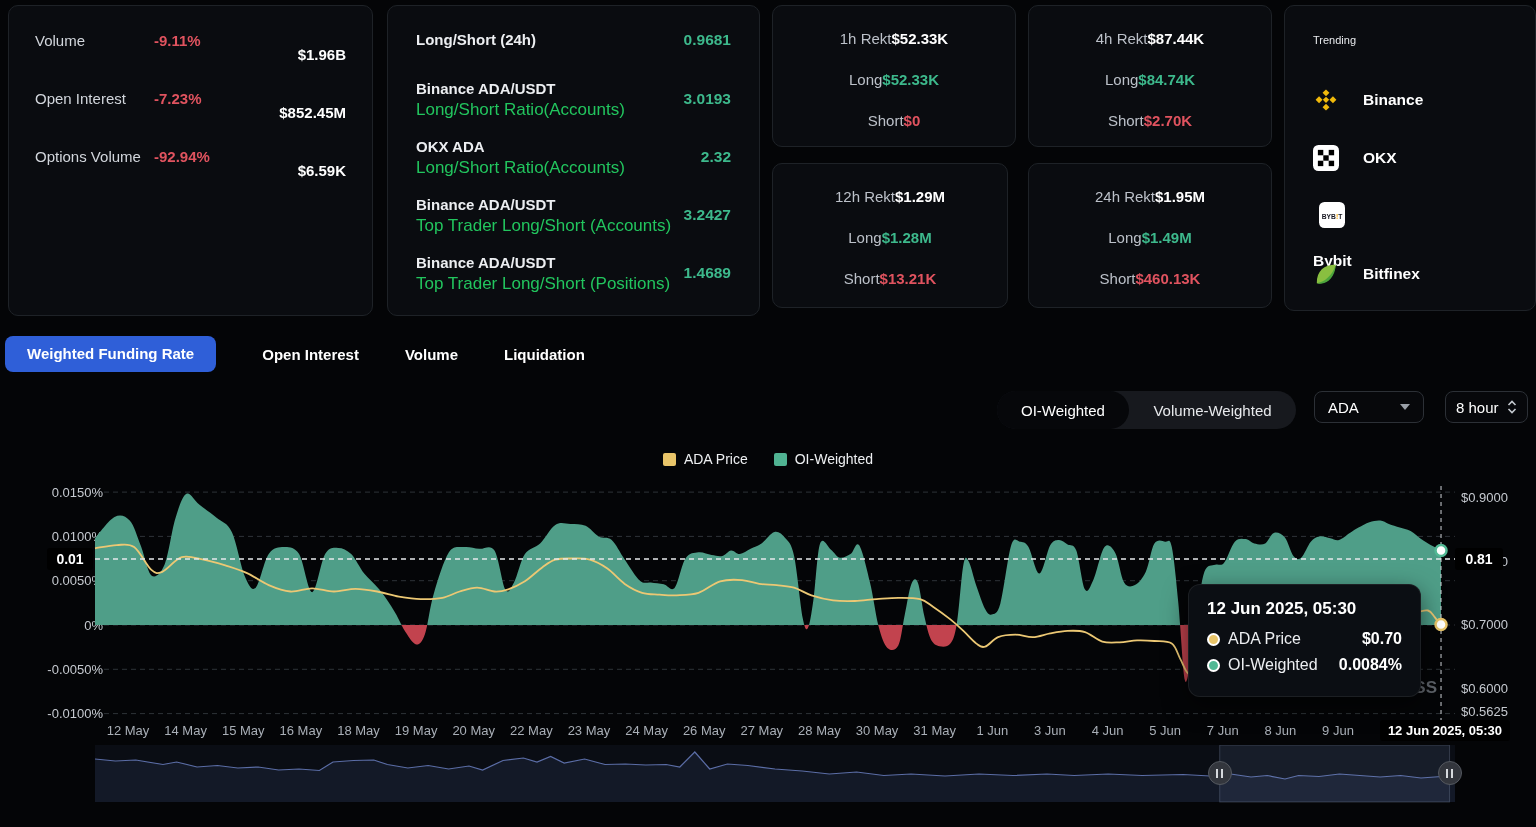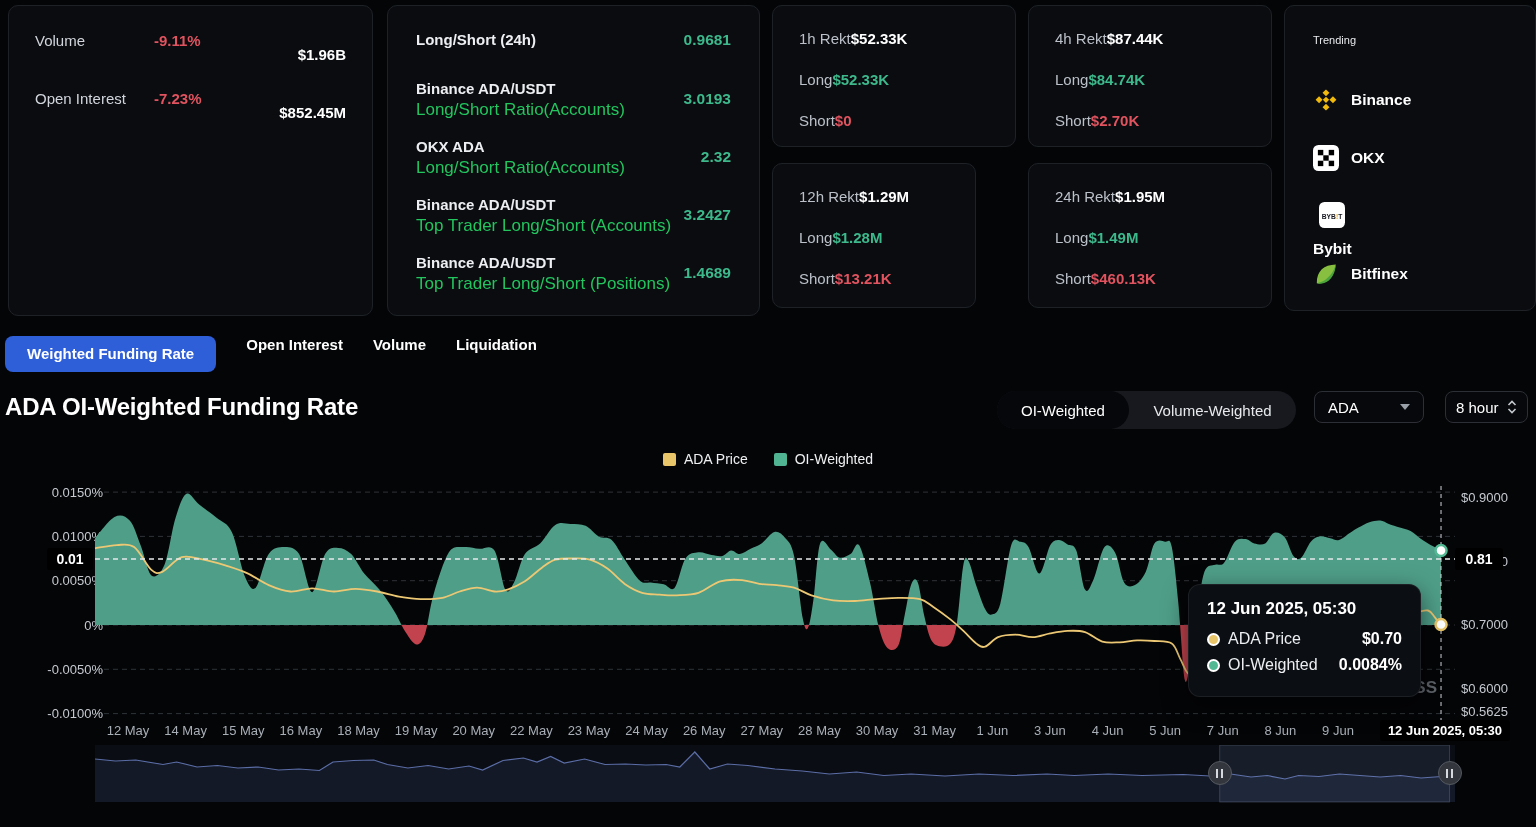--- a/index.html
+++ b/index.html
@@ -18,35 +18,35 @@
   .rrow.single{height:24px;margin-bottom:24px;gap:20px;}
   .rrow.dual{height:46px;}
   .rrow .t{font-size:15px;color:#eceef1;font-weight:700;line-height:22px;}
   .rrow.single .t{font-weight:700;}
   .rrow .s{font-size:17px;color:#22c55e;font-weight:400;line-height:20px;}
   .rrow .v{font-size:15.5px;color:#3db98c;font-weight:700;}
   
   .rekt{padding:20px 26px;}
   #rekt-1{left:772px;top:5px;width:244px;height:142px;}
   #rekt-2{left:1028px;top:5px;width:244px;height:142px;}
-  #rekt-3{left:772px;top:163px;width:204px;height:145px;}
+  #rekt-3{left:772px;top:163px;width:236px;height:145px;}
   #rekt-4{left:1028px;top:163px;width:244px;height:145px;}
-  .krow{display:flex;align-items:center;justify-content:flex-start;height:24px;margin-bottom:17px;font-size:15px;}
+  .krow{display:flex;align-items:center;justify-content:center;height:24px;margin-bottom:17px;font-size:15px;}
   .krow .lbl{color:#bcc1c9;}
   .krow .tot{color:#fff;font-weight:700;}
   .krow .lng{color:#3db98c;font-weight:700;}
   .krow .sht{color:#e0535f;font-weight:700;}
   
   #trending-card{left:1284px;top:5px;width:252px;height:306px;}
   #trending-title{position:absolute;left:28px;top:28px;font-size:11px;color:#e8eaed;}
-  .texch{position:absolute;left:28px;height:28px;display:flex;align-items:center;gap:12px;cursor:pointer;}
+  .texch{position:absolute;left:28px;height:28px;display:flex;align-items:center;gap:24px;cursor:pointer;}
   .texch .nm{font-size:15.5px;font-weight:700;color:#fff;}
   .eicon{width:26px;height:26px;border-radius:6px;display:flex;align-items:center;justify-content:center;flex:none;}
   
-  #tab-bar{position:absolute;left:5px;top:336px;display:flex;gap:30px;}
+  #tab-bar{position:absolute;left:5px;top:336px;display:flex;align-items:center;gap:46px;}
   .tab{font-size:15px;font-weight:700;color:#fff;cursor:pointer;white-space:nowrap;}
   .tab.active{background:#2f5fd8;border-radius:8px;height:36px;line-height:36px;padding:0 22px;}
   
   #page-title{position:absolute;left:5px;top:393px;font-size:24px;font-weight:700;letter-spacing:-0.2px;}
   #wtoggle{position:absolute;left:997px;top:391px;width:299px;height:38px;background:#17191e;border-radius:19px;display:flex;align-items:center;box-sizing:border-box;}
   .wopt{font-size:15px;height:38px;display:flex;align-items:center;justify-content:center;cursor:pointer;border-radius:19px;}
   .wopt.active{background:#06070a;color:#fff;width:132px;}
   .wopt.idle{flex:1;color:#e8eaed;}
   .selbox{position:absolute;top:391px;height:32px;border:1px solid #2c3036;border-radius:8px;box-sizing:border-box;
           display:flex;align-items:center;justify-content:space-between;padding:0 13px;cursor:pointer;background:#07080b;}
@@ -85,20 +85,25 @@
   <div class="card" id="stats-card">
       <div class="srow">
         <div class="lbl">Volume</div>
         <div class="chg">-9.11%</div>
         <div class="val">$1.96B</div>
       </div>
       <div class="srow">
         <div class="lbl">Open Interest</div>
         <div class="chg">-7.23%</div>
         <div class="val">$852.45M</div>
+      </div>
+      <div class="srow">
+        <div class="lbl">Options Volume</div>
+        <div class="chg">-92.94%</div>
+        <div class="val">$6.59K</div>
       </div>
     </div>
   <div class="card" id="ratio-card">
       <div class="rrow single">
         <div>
           <div class="t">Long/Short (24h)</div>
         </div>
         <div class="v">0.9681</div>
       </div>
       <div class="rrow dual">
@@ -236,21 +241,20 @@
       </div>
     </div>
 
   <div id="tab-bar">
       <div class="tab active">Weighted Funding Rate</div>
       <div class="tab">Open Interest</div>
       <div class="tab">Volume</div>
       <div class="tab">Liquidation</div>
     </div>
 
-  <div id="page-title">ADA OI-Weighted Funding Rate</div>
 
   <div id="wtoggle">
       <div class="wopt active">OI-Weighted</div>
       <div class="wopt idle">Volume-Weighted</div>
     </div>
 
   <div class="selbox" id="coin-select">
     <span class="stext">ADA</span>
     <span class="caret"></span>
   </div>

